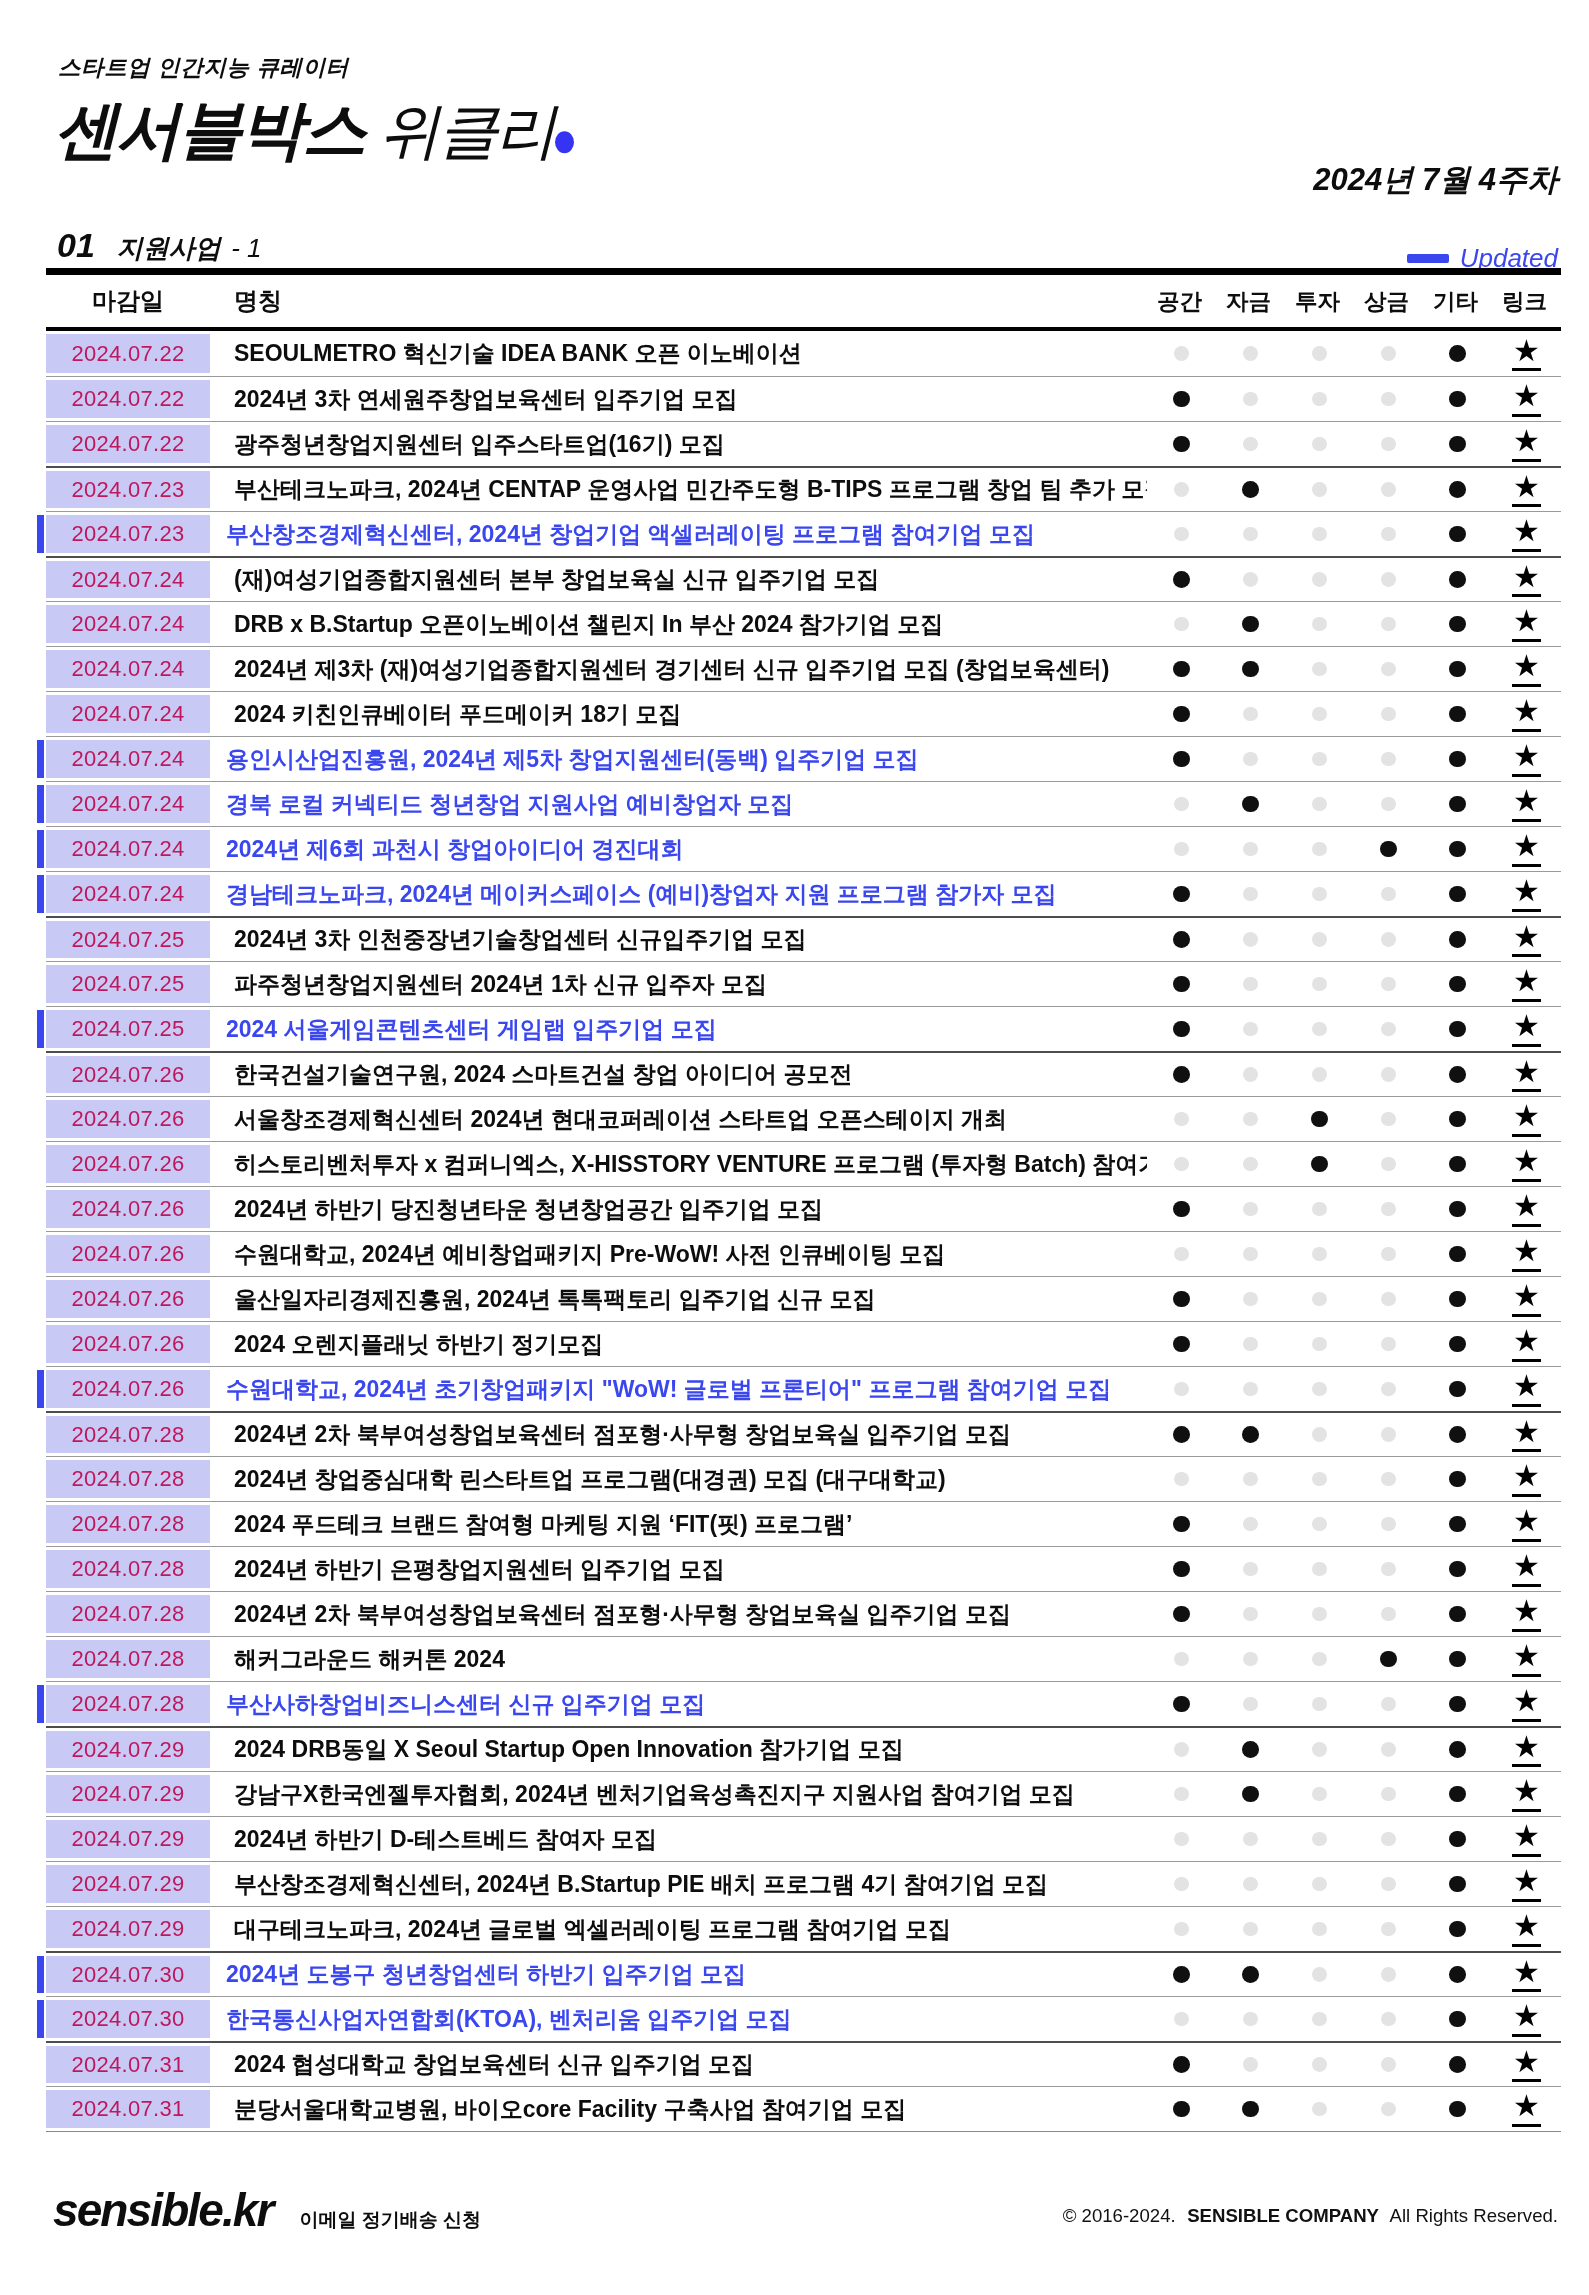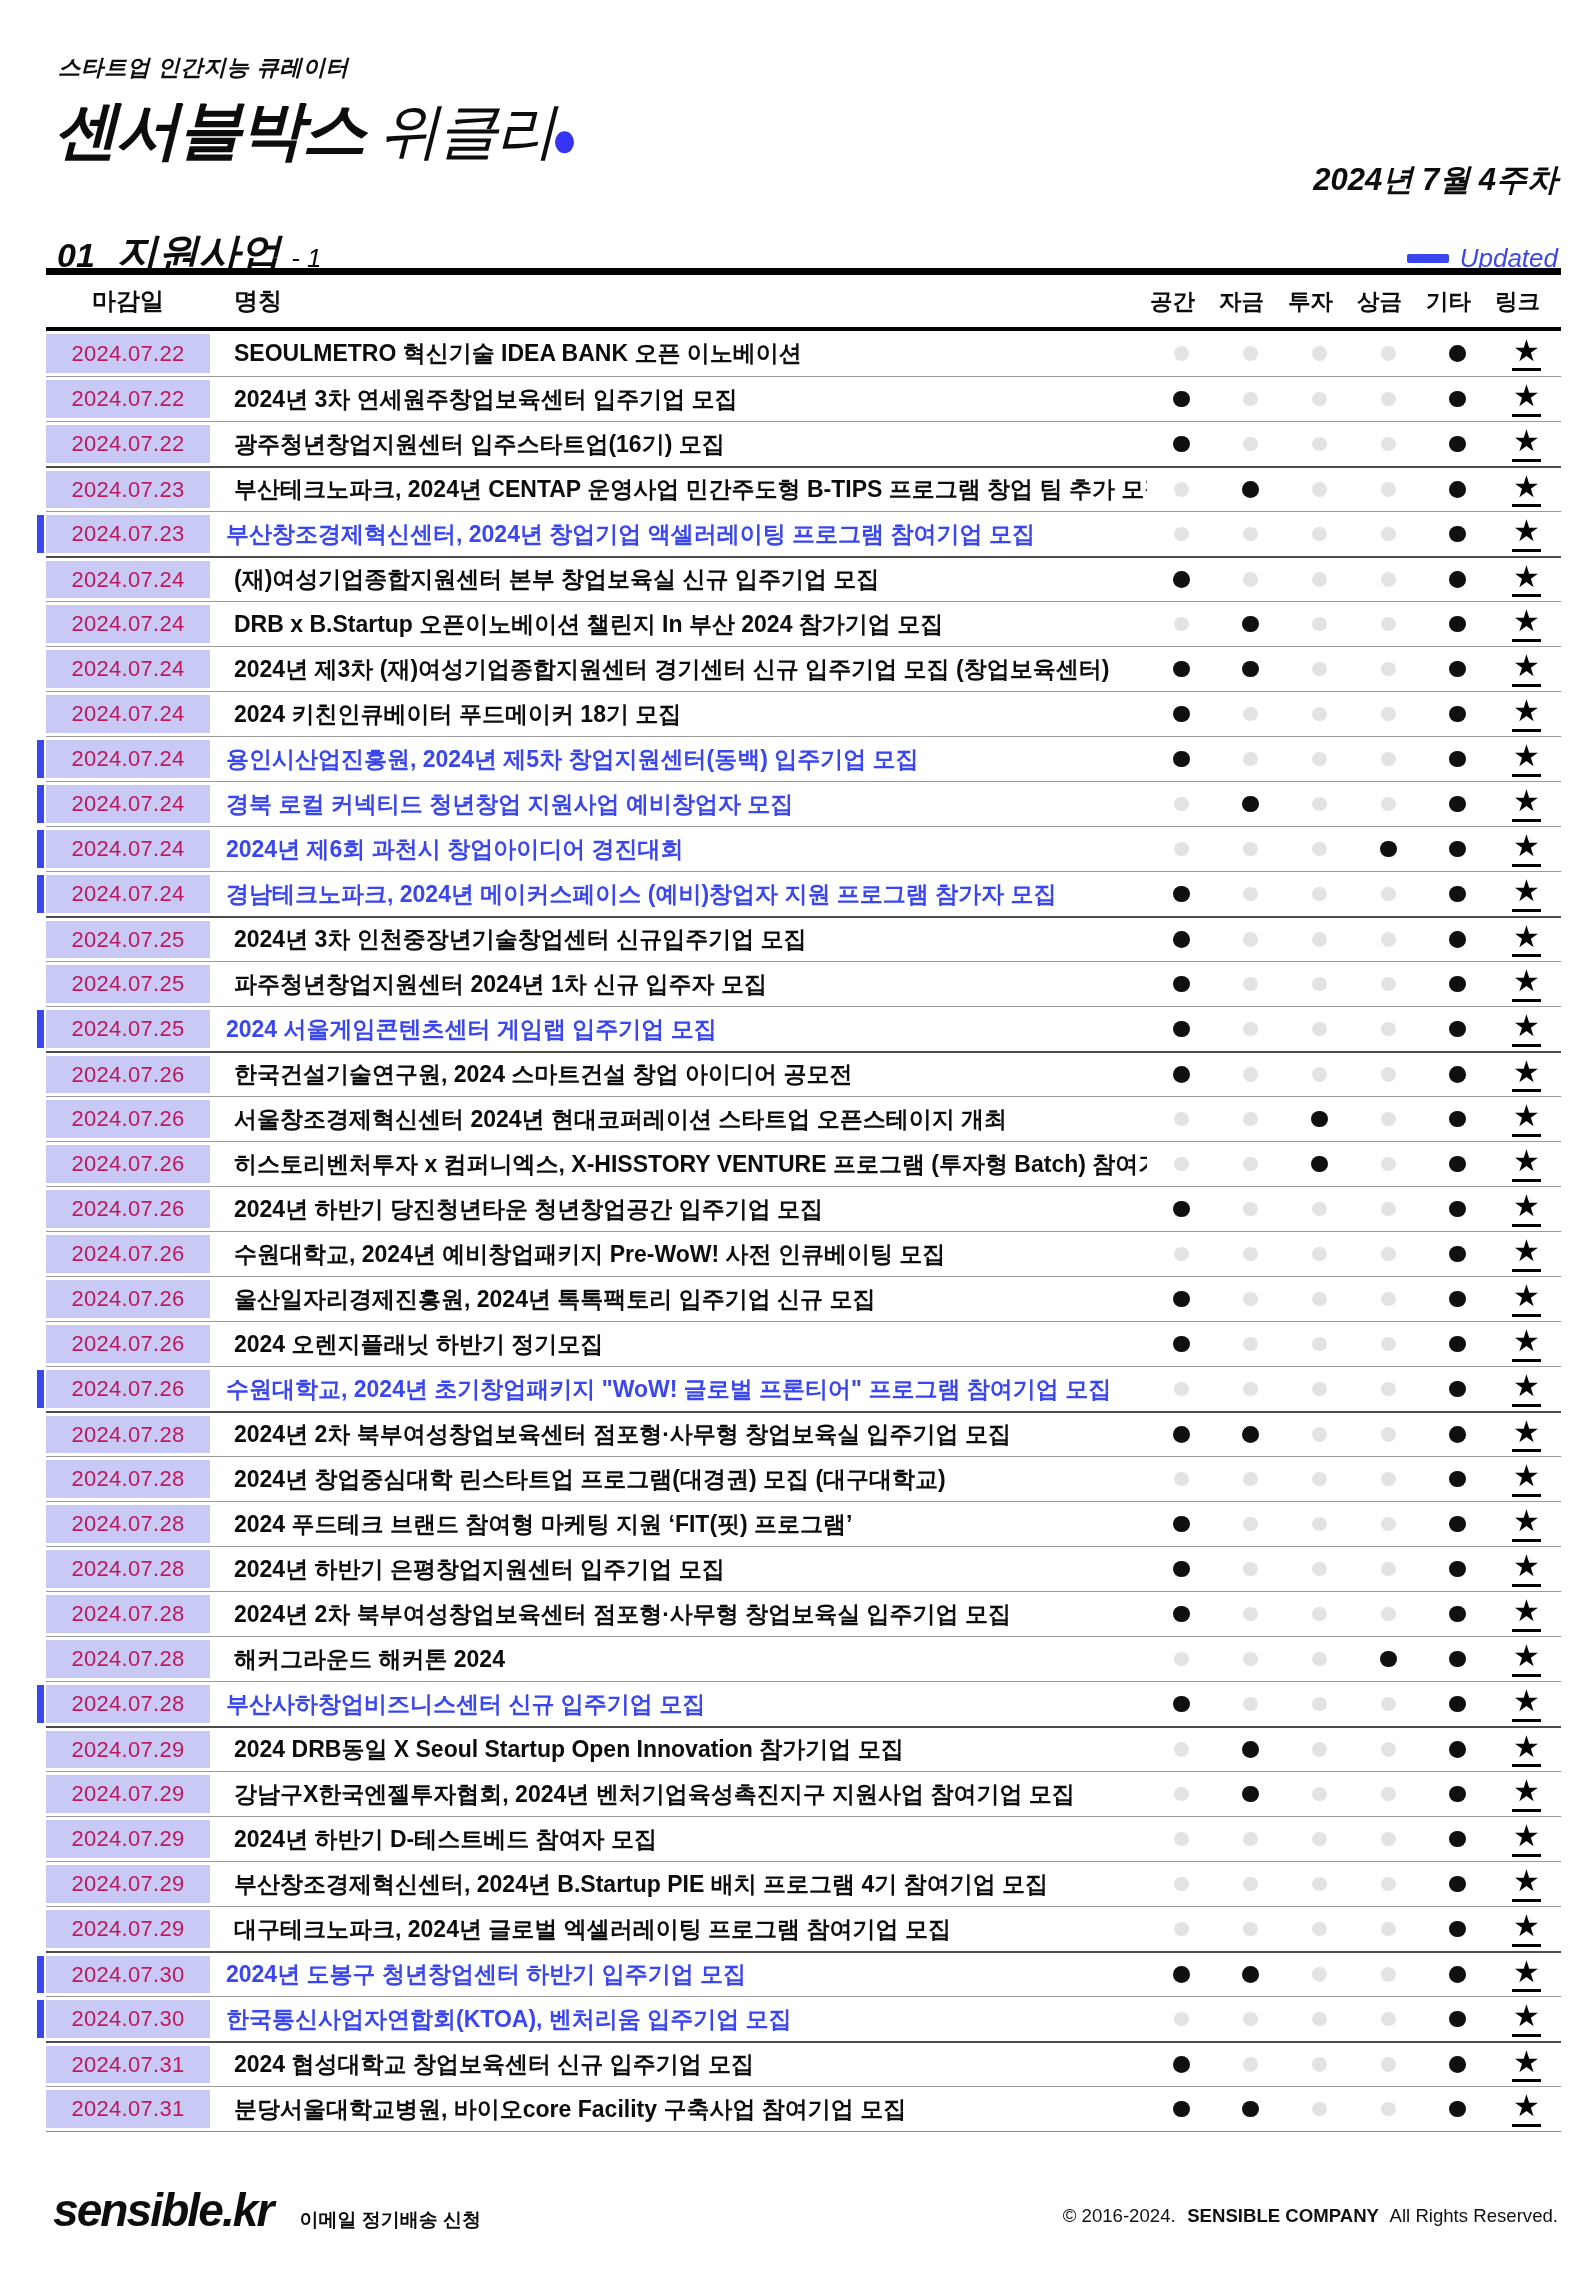--- a/index.html
+++ b/index.html
@@ -36,34 +36,34 @@
   }
   .issue{
     position:absolute;right:31px;top:159px;
     font-size:31px;font-weight:800;font-style:italic;letter-spacing:0px;
   }
   .section-head{
     position:absolute;left:57px;top:226px;
     font-style:italic;display:flex;align-items:baseline;gap:22px;white-space:nowrap;
   }
   .section-no{font-size:34px;font-weight:900;}
-  .section-title{font-size:41px;font-weight:800;}
+  .section-title{font-size:26px;font-weight:800;}
   .section-sub{font-size:26px;font-weight:300;margin-left:-11.6px;}
   .updated-legend{
     position:absolute;right:31px;top:243px;
     display:flex;align-items:center;gap:11px;
   }
   .legend-bar{width:42px;height:9.6px;border-radius:1.9px;background:var(--blue);}
   .legend-text{font-size:26px;font-weight:300;font-style:italic;color:var(--blue);}
   .top-rule{
     position:absolute;left:46px;right:28px;top:268px;height:7px;background:#000;
   }
   
   .cols-header{
-    position:absolute;left:46px;right:37px;top:275px;height:52px;
+    position:absolute;left:46px;right:30px;top:275px;height:52px;
     display:flex;align-items:center;
   }
   .cols-header .deadline-h{width:164px;text-align:center;font-size:24px;font-weight:800;}
   .cols-header .name-h{flex:1;margin-left:24px;font-size:24px;font-weight:800;}
   .cols-header .bh{width:69px;text-align:center;font-size:22.5px;font-weight:800;}
   
   .table-body{
     position:absolute;left:46px;right:28px;top:327px;
     border-top:4.5px solid #000;
     border-bottom:1.9px solid #8a8a8a;

